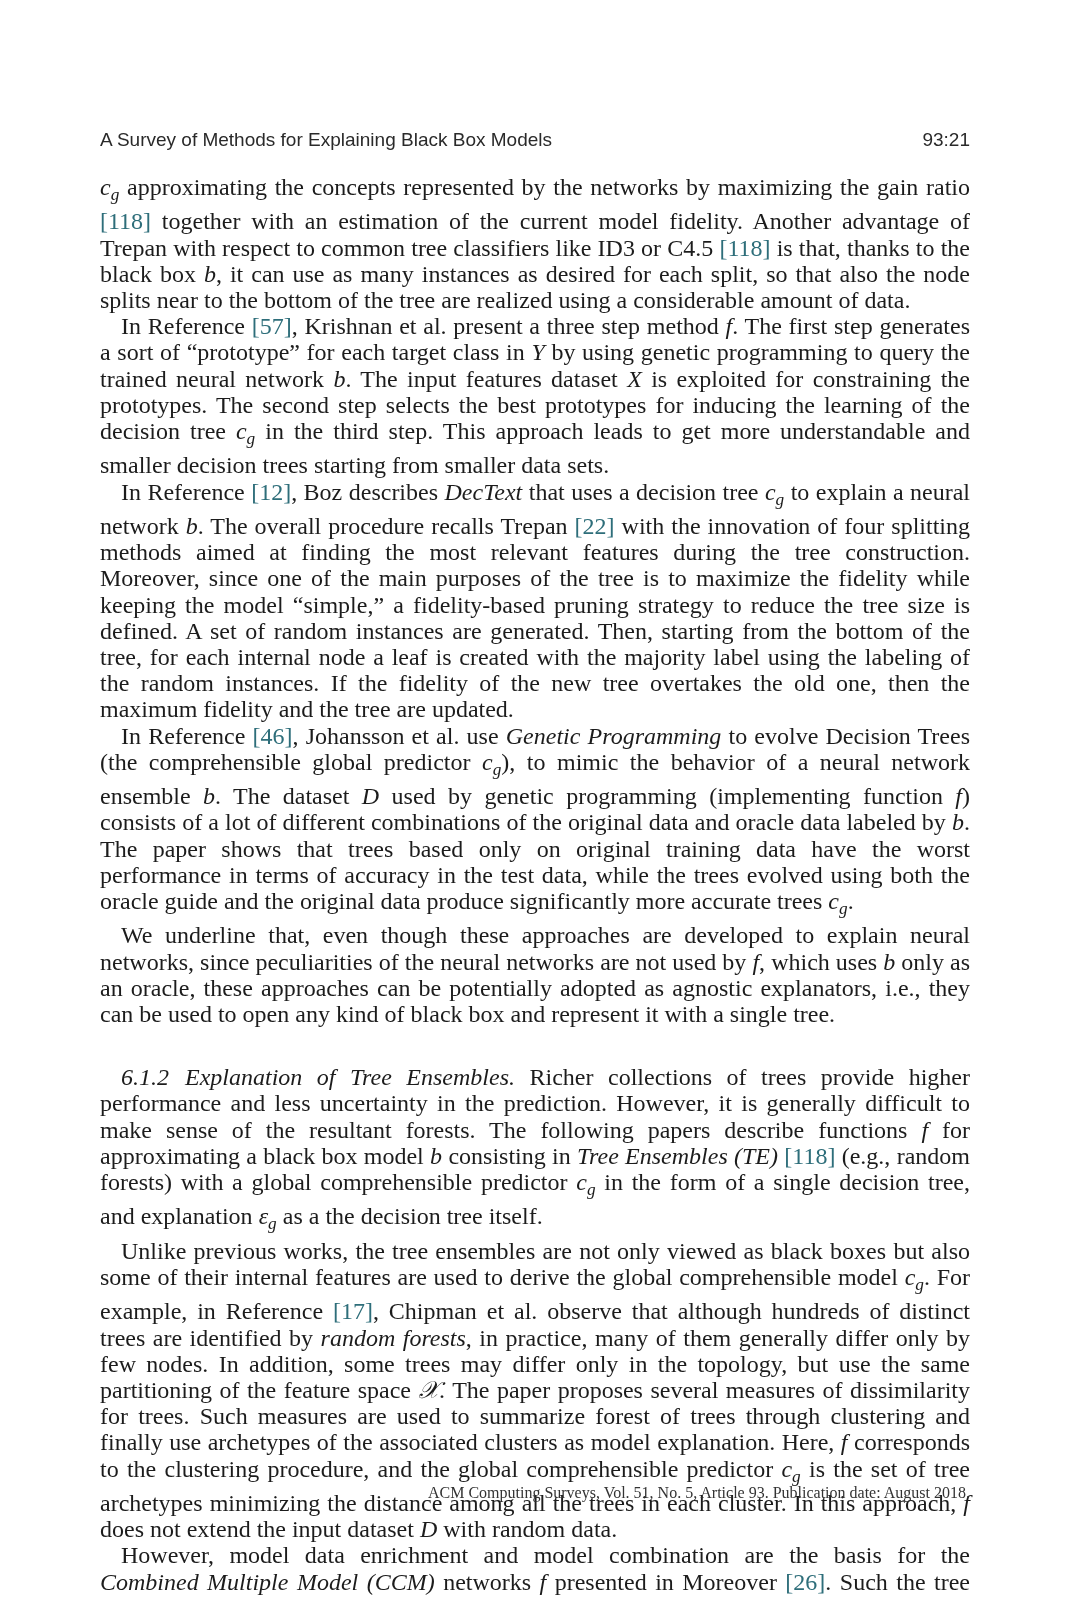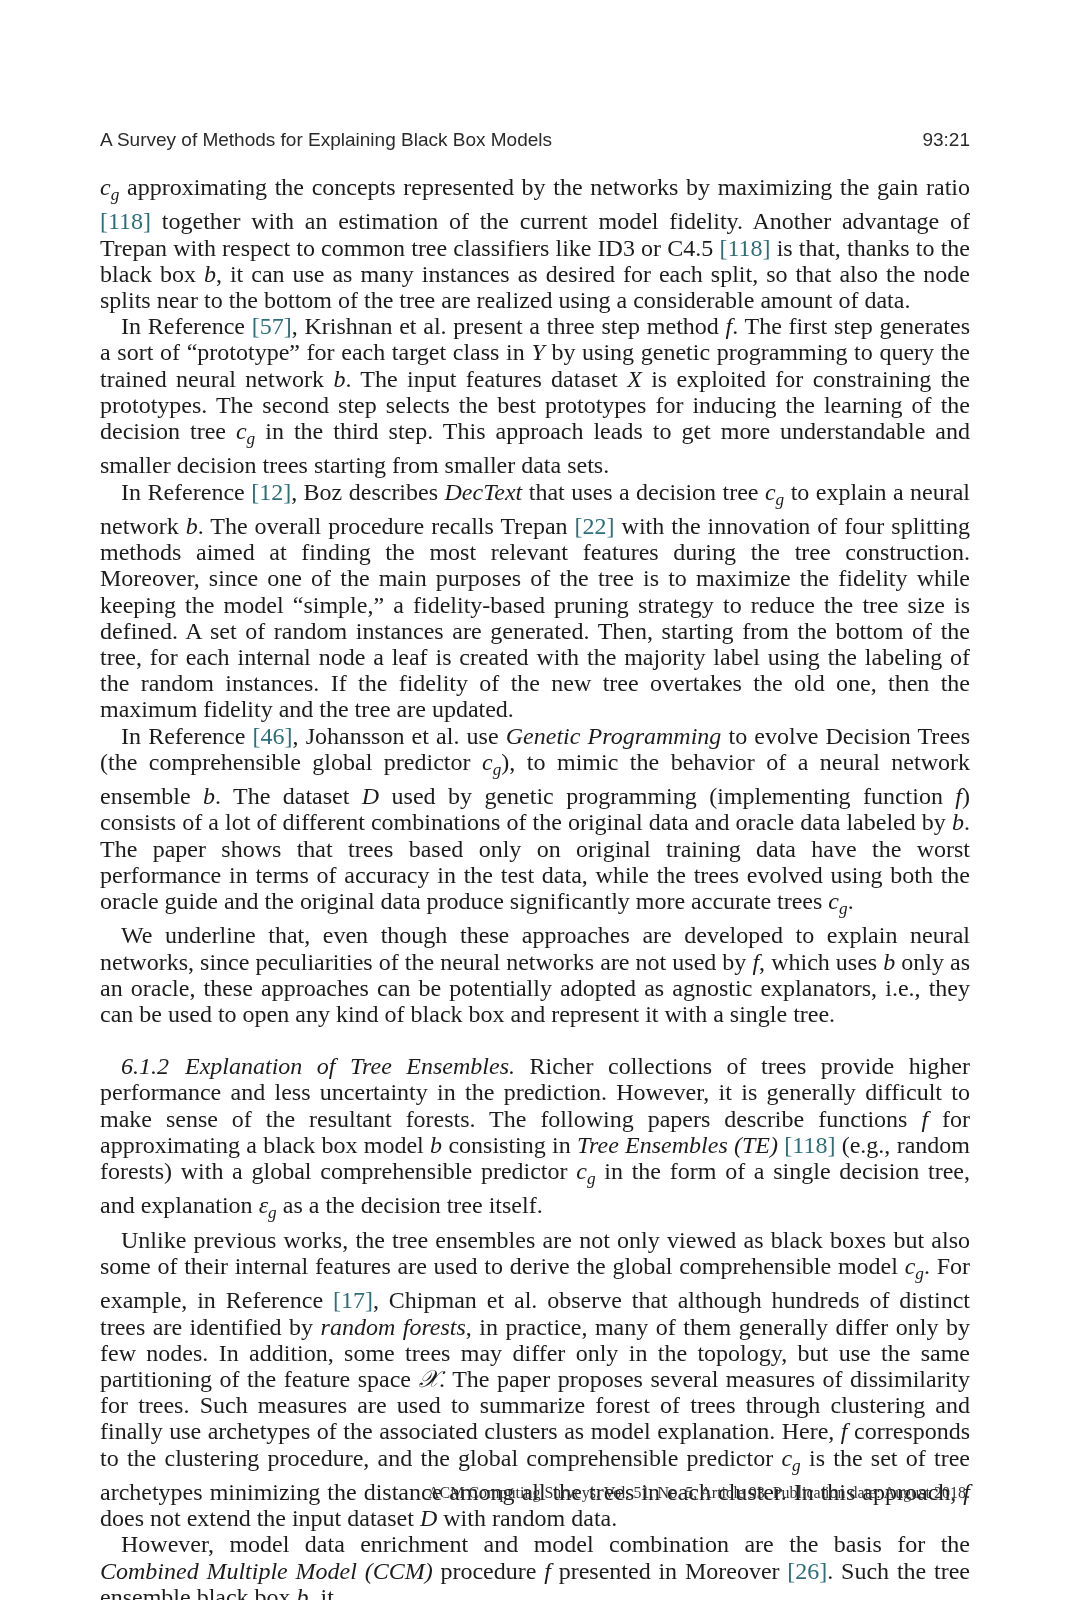--- a/index.html
+++ b/index.html
@@ -29,21 +29,21 @@
       left: 100px;
       top: 174px;
       width: 870px;
       font-size: 24px;
       line-height: 26.2px;
       text-align: justify;
       hyphens: manual;
     }
     .body-text p { margin: 0; text-indent: 21px; }
     .body-text p.noindent { text-indent: 0; }
-    .body-text p.section { margin-top: 26px; }
+    .body-text p.section { margin-top: 37px; }
     .cite { color: #2e6e7a; }
     .ital { font-style: italic; }
     .sub { font-size: 0.72em; vertical-align: -0.3em; font-style: italic; }
     .sec-num { font-style: italic; margin-right: 16px; }
     .sec-title { font-style: italic; }
     .footer {
       position: absolute;
       left: 100px;
       top: 1484px;
       width: 870px;
@@ -70,17 +70,17 @@
   <p><span>In Reference </span><a class="cite">[12]</a><span>, Boz describes </span><span class="ital">DecText</span><span> that uses a decision tree </span><span class="ital">c</span><span class="sub">g</span><span> to explain a neural network </span><span class="ital">b</span><span>. The overall procedure recalls Trepan </span><a class="cite">[22]</a><span> with the innovation of four splitting methods aimed at finding the most relevant features during the tree construction. Moreover, since one of the main purposes of the tree is to maximize the fidelity while keeping the model “simple,” a fidelity-based pruning strategy to reduce the tree size is defined. A set of random instances are generated. Then, starting from the bottom of the tree, for each internal node a leaf is created with the majority label using the labeling of the random instances. If the fidelity of the new tree overtakes the old one, then the maximum fidelity and the tree are updated.</span></p>
 
   <p><span>In Reference </span><a class="cite">[46]</a><span>, Johansson et al. use </span><span class="ital">Genetic Programming</span><span> to evolve Decision Trees (the comprehensible global predictor </span><span class="ital">c</span><span class="sub">g</span><span>), to mimic the behavior of a neural network ensemble </span><span class="ital">b</span><span>. The dataset </span><span class="ital">D</span><span> used by genetic programming (implementing function </span><span class="ital">f</span><span>) consists of a lot of different combinations of the original data and oracle data labeled by </span><span class="ital">b</span><span>. The paper shows that trees based only on original training data have the worst performance in terms of accuracy in the test data, while the trees evolved using both the oracle guide and the original data produce significantly more accurate trees </span><span class="ital">c</span><span class="sub">g</span><span>.</span></p>
 
   <p><span>We underline that, even though these approaches are developed to explain neural networks, since peculiarities of the neural networks are not used by </span><span class="ital">f</span><span>, which uses </span><span class="ital">b</span><span> only as an oracle, these approaches can be potentially adopted as agnostic explanators, i.e., they can be used to open any kind of black box and represent it with a single tree.</span></p>
 
   <p class="section"><span class="sec-num">6.1.2</span><span class="sec-title">Explanation of Tree Ensembles.</span><span> Richer collections of trees provide higher performance and less uncertainty in the prediction. However, it is generally difficult to make sense of the re­sultant forests. The following papers describe functions </span><span class="ital">f</span><span> for approximating a black box model </span><span class="ital">b</span><span> consisting in </span><span class="ital">Tree Ensembles (TE)</span><a class="cite"> [118]</a><span> (e.g., random forests) with a global comprehensible predic­tor </span><span class="ital">c</span><span class="sub">g</span><span> in the form of a single decision tree, and explanation </span><span class="ital">ε</span><span class="sub">g</span><span> as a the decision tree itself.</span></p>
 
   <p><span>Unlike previous works, the tree ensembles are not only viewed as black boxes but also some of their internal features are used to derive the global comprehensible model </span><span class="ital">c</span><span class="sub">g</span><span>. For example, in Reference </span><a class="cite">[17]</a><span>, Chipman et al. observe that although hundreds of distinct trees are identified by </span><span class="ital">random forests</span><span>, in practice, many of them generally differ only by few nodes. In addition, some trees may differ only in the topology, but use the same partitioning of the feature space </span><span class="ital">𝒳</span><span>. The paper proposes several measures of dissimilarity for trees. Such measures are used to summarize forest of trees through clustering and finally use archetypes of the associated clusters as model explanation. Here, </span><span class="ital">f</span><span> corresponds to the clustering procedure, and the global comprehensible predictor </span><span class="ital">c</span><span class="sub">g</span><span> is the set of tree archetypes minimizing the distance among all the trees in each cluster. In this approach, </span><span class="ital">f</span><span> does not extend the input dataset </span><span class="ital">D</span><span> with random data.</span></p>
 
-  <p><span>However, model data enrichment and model combination are the basis for the </span><span class="ital">Combined Mul­tiple Model (CCM)</span><span> procedure </span><span class="ital">f</span><span> presented in Moreover </span><a class="cite">[26]</a><span>. Such the tree ensemble black box </span><span class="ital">b</span><span>, it</span></p>
+  <p><span>However, model data enrichment and model combination are the basis for the </span><span class="ital">Combined Mul­tiple Model (CCM)</span><span> networks </span><span class="ital">f</span><span> presented in Moreover </span><a class="cite">[26]</a><span>. Such the tree ensemble black box </span><span class="ital">b</span><span>, it</span></p>
 
 </div>
 
 <div class="footer">ACM Computing Surveys, Vol. 51, No. 5, Article 93. Publication date: August 2018.</div>
 
 </body></html>

